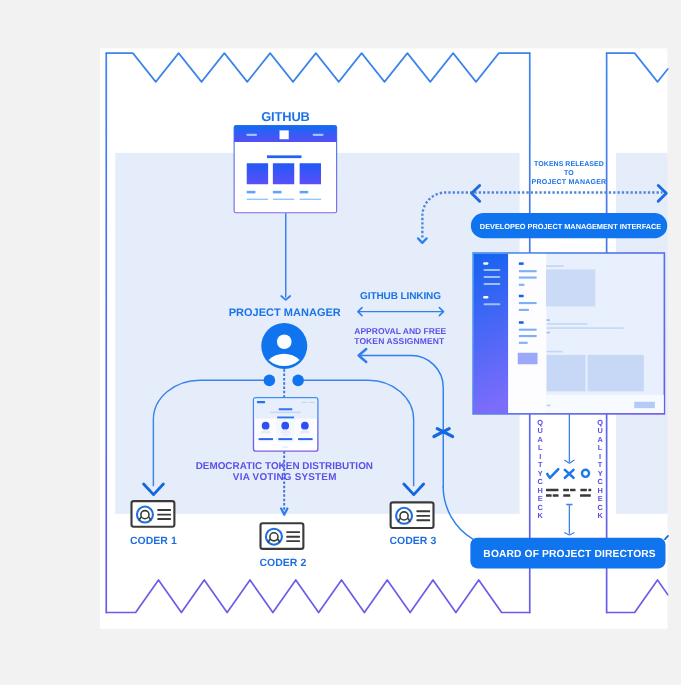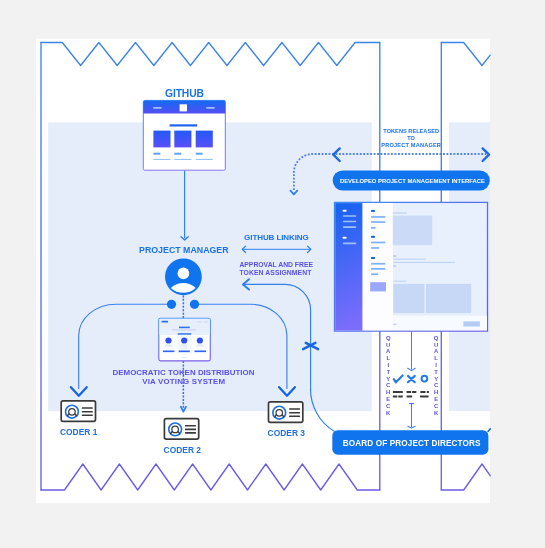--- a/index.html
+++ b/index.html
@@ -1,18 +1,18 @@
 <!DOCTYPE html>
 <html><head>
 <meta charset="utf-8">
 <style>
   html,body{margin:0;padding:0;}
   body{width:545px;height:548px;background:#f2f2f2;overflow:hidden;
        font-family:"Liberation Sans",sans-serif;}
-  #stage{position:relative;width:477px;height:548px;}
+  #stage{position:relative;width:477px;height:548px;margin-left:44px;}
   svg.diagram{position:absolute;left:0;top:0;width:545px;height:548px;display:block;}
   .lbl{font-family:"Liberation Sans",sans-serif;font-weight:bold;}
 </style>
 </head>
 <body>
 
 <div id="stage">
 <svg class="diagram" viewBox="0 0 545 548">
   <defs>
     <linearGradient id="sheetEdge" gradientUnits="userSpaceOnUse" x1="0" y1="42.5" x2="0" y2="490">

